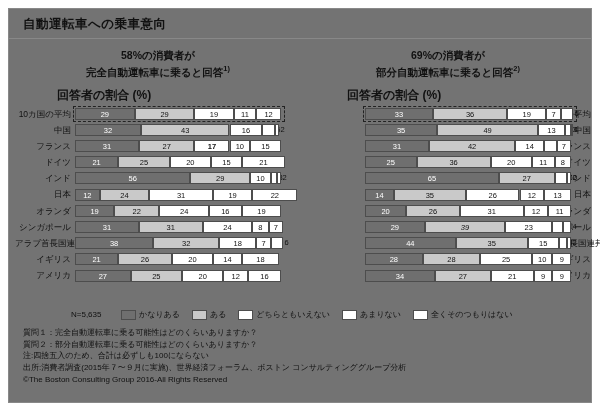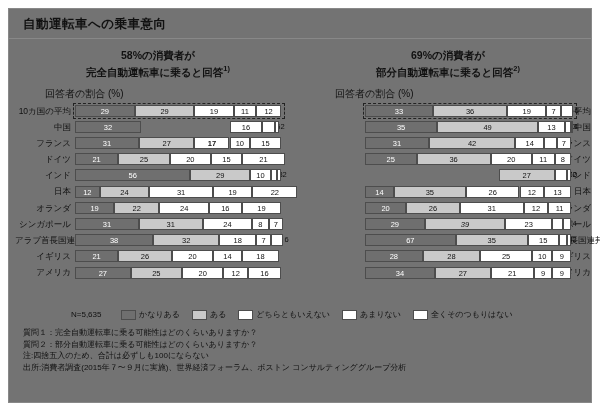--- a/index.html
+++ b/index.html
@@ -25,21 +25,21 @@
   .panel{position:absolute;top:0;}
   .panel.left{left:6px;width:286px;}
   .panel.right{left:296px;width:286px;}
   .phead{
     text-align:center;font-size:10.5px;font-weight:bold;line-height:14px;
     padding-top:8px;
   }
   .phead .l2{display:block;}
   .sup{font-size:7.5px;vertical-align:super;}
   .axis-label{
-    font-size:10px;margin-top:8px;margin-left:30px;
+    font-size:12px;margin-top:8px;margin-left:42px;font-weight:bold;
   }
   .chart{position:relative;margin-top:2px;}
   .row{
     height:16.2px;position:relative;
   }
   .rlab{
     position:absolute;right:0;top:0;width:56px;text-align:right;
     font-size:8.5px;line-height:16.2px;white-space:nowrap;
   }
   .left .rlab{left:0;width:56px;text-align:right;}
@@ -111,20 +111,21 @@
               <div class="seg s1" style="left: 59.74px; width: 59.74px;">29</div>
               <div class="seg s2" style="left: 119.48px; width: 39.14px;">19</div>
               <div class="seg s3" style="left: 158.62px; width: 22.66px;">11</div>
               <div class="seg s4" style="left: 181.28px; width: 24.72px;">12</div>
             </div>
           </div>
           <div class="row">
             <div class="rlab">中国</div>
             <div class="bars">
               <div class="seg s0" style="left: 0px; width: 65.92px;">32</div>
+              <div class="seg s1" style="left: 65.92px; width: 88.58px;">43</div>
               <div class="seg s2" style="left: 154.5px; width: 32.96px;">16</div>
               <div class="seg s3" style="left: 187.46px; width: 12.36px;"></div>
               <div class="outlab" style="left: 201.32px;">6</div>
               <div class="seg s4" style="left: 199.82px; width: 4.12px;"></div>
               <div class="outlab" style="left: 205.44px;">2</div>
             </div>
           </div>
           <div class="row">
             <div class="rlab">フランス</div>
             <div class="bars">
@@ -271,20 +272,21 @@
               <div class="seg s0" style="left: 0px; width: 51.5px;">25</div>
               <div class="seg s1" style="left: 51.5px; width: 74.16px;">36</div>
               <div class="seg s2" style="left: 125.66px; width: 41.2px;">20</div>
               <div class="seg s3" style="left: 166.86px; width: 22.66px;">11</div>
               <div class="seg s4" style="left: 189.52px; width: 16.48px;">8</div>
             </div>
           </div>
           <div class="row">
             <div class="rlab">インド</div>
             <div class="bars">
+              <div class="seg s0" style="left: 0px; width: 133.9px;">65</div>
               <div class="seg s1" style="left: 133.9px; width: 55.62px;">27</div>
               <div class="seg s2" style="left: 189.52px; width: 12.36px;"></div>
               <div class="outlab" style="left: 203.38px;">6</div>
               <div class="seg s3" style="left: 201.88px; width: 4.12px;"></div>
               <div class="outlab" style="left: 207.5px;">2</div>
               <div class="outlab" style="left: 208px;">0</div>
             </div>
           </div>
           <div class="row">
             <div class="rlab">日本</div>
@@ -314,21 +316,21 @@
               <div class="seg s2" style="left: 140.08px; width: 47.38px;">23</div>
               <div class="seg s3" style="left: 187.46px; width: 10.3px;"></div>
               <div class="outlab" style="left: 199.26px;">5</div>
               <div class="seg s4" style="left: 197.76px; width: 8.24px;"></div>
               <div class="outlab" style="left: 207.5px;">4</div>
             </div>
           </div>
           <div class="row">
             <div class="rlab">アラブ首長国連邦</div>
             <div class="bars">
-              <div class="seg s0" style="left: 0px; width: 90.64px;">67</div>
+              <div class="seg s0" style="left: 0px; width: 90.64px;">44</div>
               <div class="seg s1" style="left: 90.64px; width: 72.1px;">35</div>
               <div class="seg s2" style="left: 162.74px; width: 30.9px;">15</div>
               <div class="seg s3" style="left: 193.64px; width: 8.24px;"></div>
               <div class="outlab" style="left: 203.38px;">4</div>
               <div class="seg s4" style="left: 201.88px; width: 4.12px;"></div>
               <div class="outlab" style="left: 207.5px;">2</div>
             </div>
           </div>
           <div class="row">
             <div class="rlab">イギリス</div>
@@ -358,15 +360,16 @@
   <div class="legend">
     <div class="n">N=5,635</div>
     <div class="items" id="legend-items"><span class="lg"><span class="sw" style="background: rgb(111, 111, 111);"></span><span>かなりある</span></span><span class="lg"><span class="sw" style="background: rgb(201, 201, 201);"></span><span>ある</span></span><span class="lg"><span class="sw" style="background: rgb(255, 255, 255);"></span><span>どちらともいえない</span></span><span class="lg"><span class="sw" style="background: rgb(255, 255, 255);"></span><span>あまりない</span></span><span class="lg"><span class="sw" style="background: rgb(255, 255, 255);"></span><span>全くそのつもりはない</span></span></div>
   </div>
 
   <div class="notes">
     <div>質問１：完全自動運転車に乗る可能性はどのくらいありますか？</div>
     <div>質問２：部分自動運転車に乗る可能性はどのくらいありますか？</div>
     <div>注:四捨五入のため、合計は必ずしも100にならない</div>
     <div>出所:消費者調査(2015年７〜９月に実施)、世界経済フォーラム、ボストン コンサルティンググループ分析</div>
+    <div class="copy">©The Boston Consulting Group 2016-All Rights Reserved</div>
   </div>
 
 </div>
 
 </body></html>

